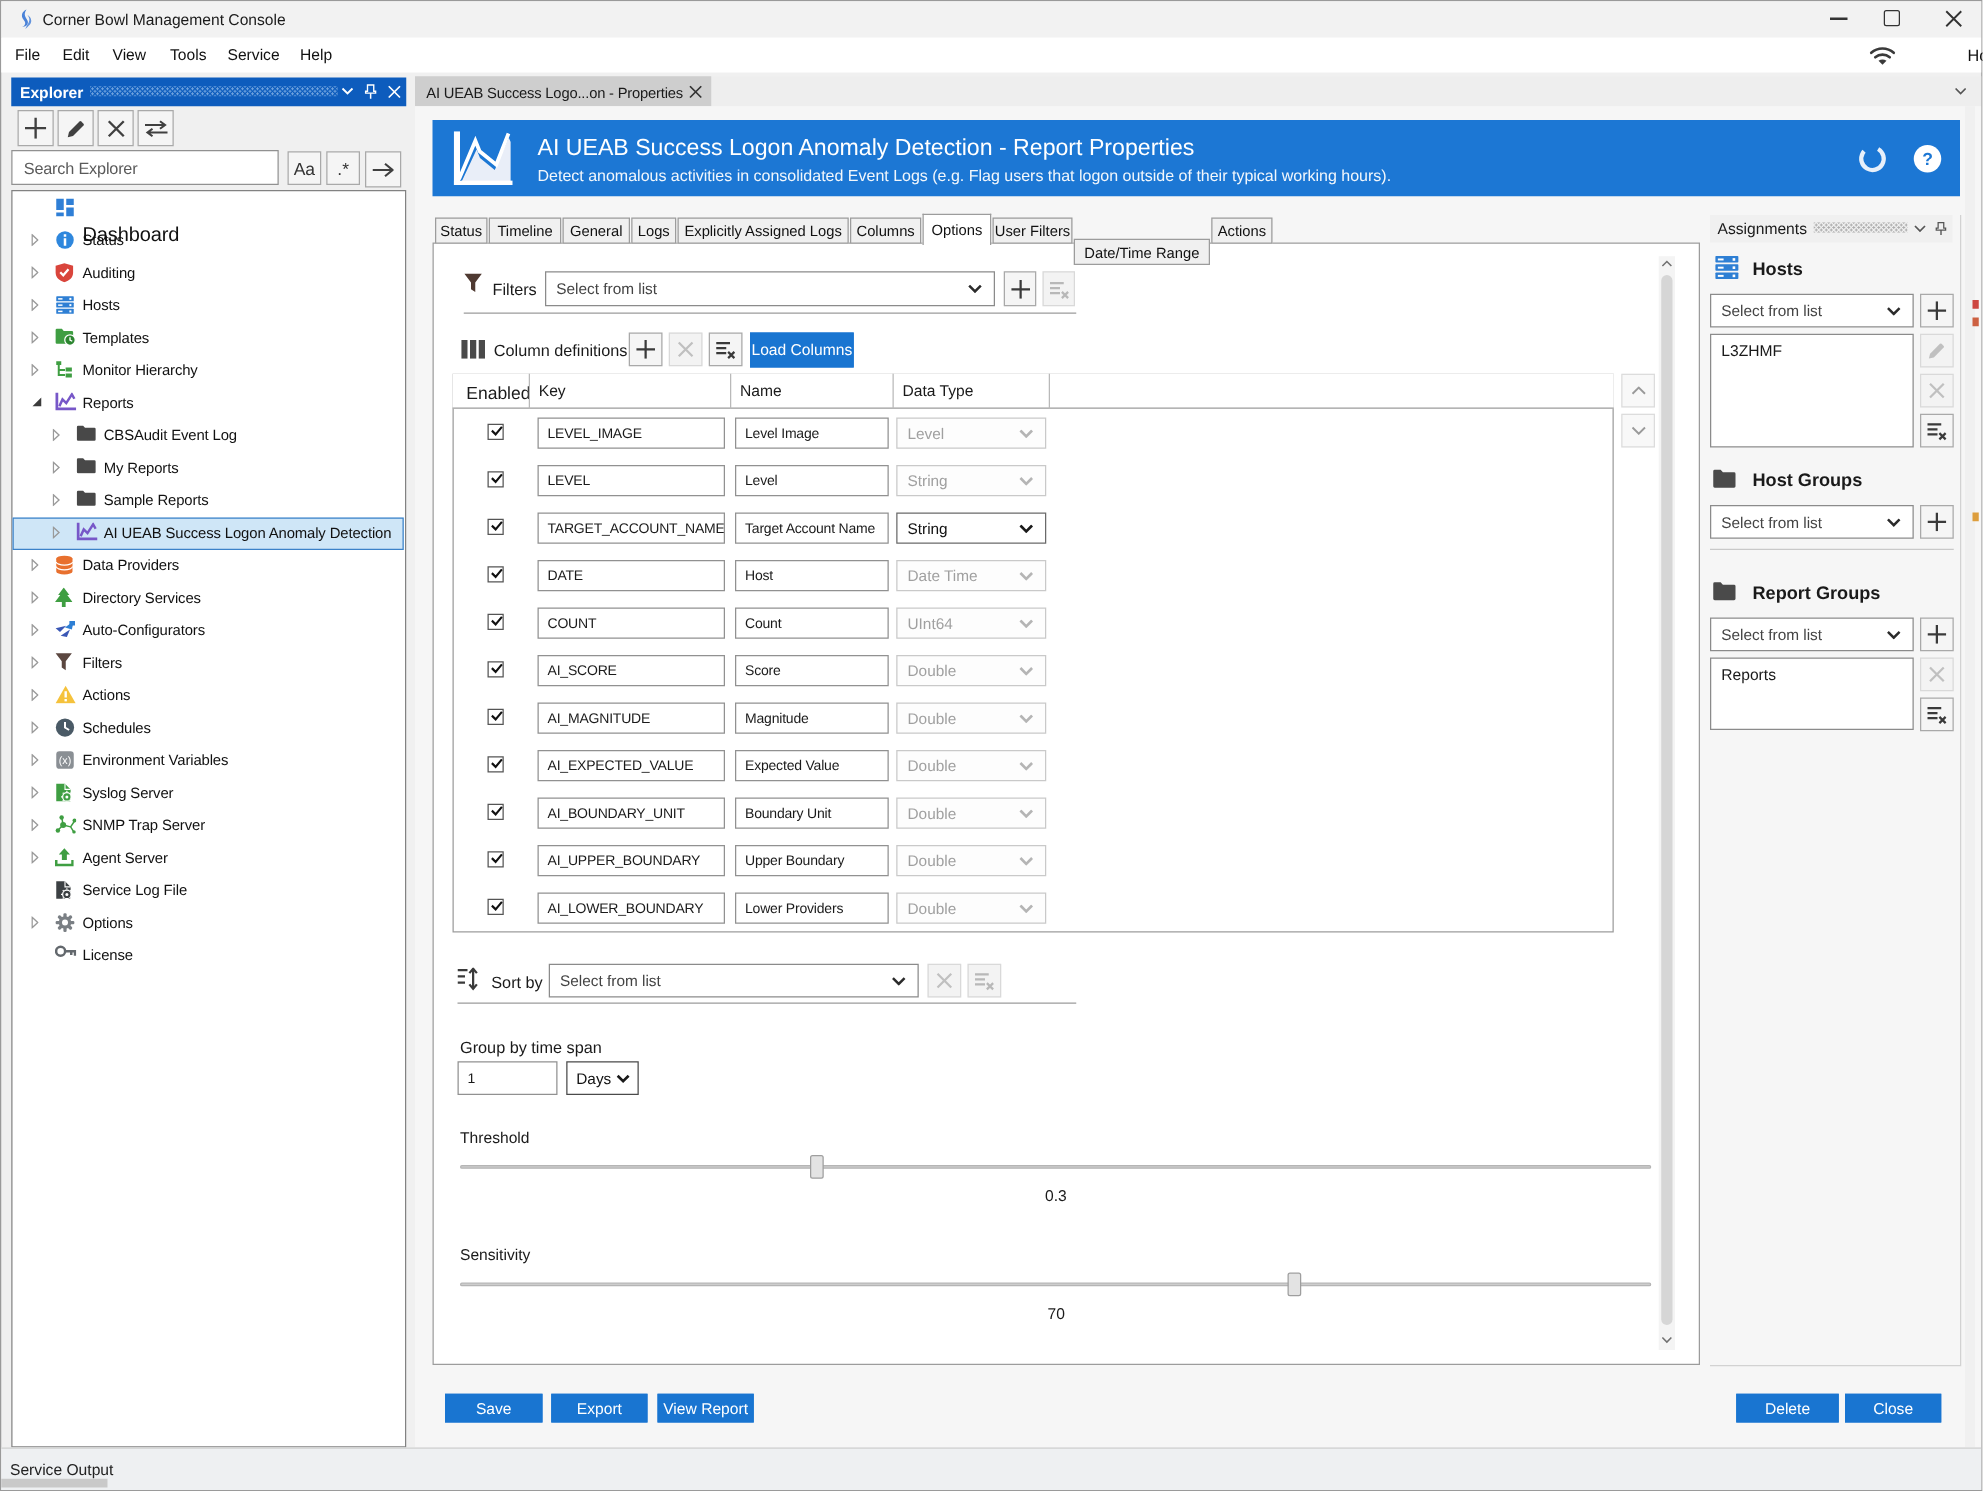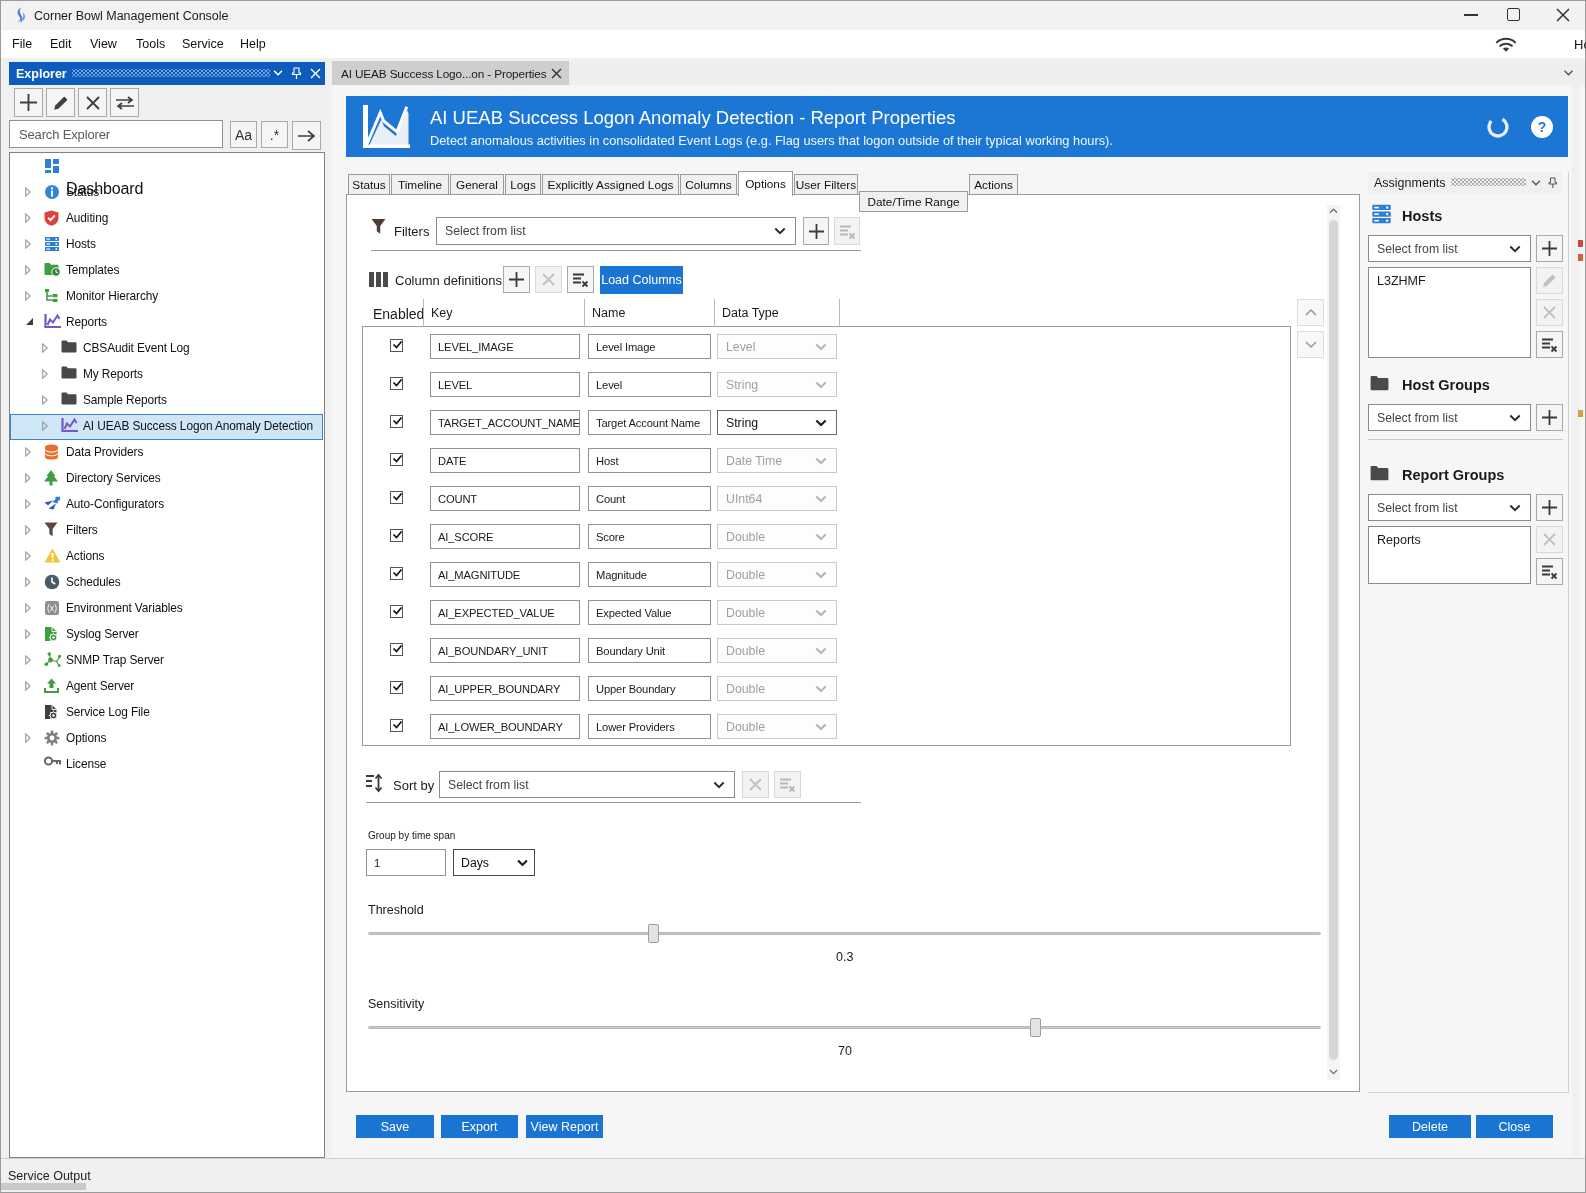--- a/index.html
+++ b/index.html
@@ -692,23 +692,23 @@
       <path d="M1 1 L12 12 M12 1 L1 12" stroke="#c0c0c0" stroke-width="1.8"></path>
     </svg>
   </div>
 <div class="btn" style="left:774px;top:771px;width:27px;height:27px;background:#f3f3f3;border-color:#d9d9d9;">
     <svg width="17" height="17" viewBox="0 0 17 17">
 <path d="M1 3.5 H12 M1 7.5 H9 M1 11.5 H9" stroke="#b8b8b8" stroke-width="1.8"></path>
 <path d="M10.5 10.5 L15.5 15.5 M15.5 10.5 L10.5 15.5" stroke="#b8b8b8" stroke-width="1.8"></path>
     </svg>
   </div>
 <div class="abs" style="left:366px;top:802px;width:495px;height:1px;background:#9c9c9c;"></div>
-<div class="lbl" style="left:368px;top:830px;font-size:10px;">Group by time span</div>
+<div class="lbl" style="left:368px;top:830px;font-size:13px;">Group by time span</div>
 <div class="tb" style="left:366px;top:849px;width:80px;height:27px;">1</div>
-<div class="combo" style="left:453px;top:849px;width:82px;height:27px;color:#111;border:1px solid #4a4a4a;padding-left:7px;">Days<span class="chev" style="right:6px;">
+<div class="combo" style="left:453px;top:849px;width:58px;height:27px;color:#111;border:1px solid #4a4a4a;padding-left:7px;">Days<span class="chev" style="right:6px;">
       <svg width="11" height="7" viewBox="0 0 10 6">
         <path d="M1 0.8 L5 4.8 L9 0.8" fill="none" stroke="#1a1a1a" stroke-width="1.9"></path>
       </svg>
     </span></div>
 <div class="lbl" style="left:368px;top:903px;font-size:12.5px;">Threshold</div>
 <div class="abs" style="left:368px;top:932px;width:953px;height:3px;background:#cdcdcd;border:1px solid #b5b5b5;border-radius:2px;"></div>
 <div class="abs" style="left:648px;top:924px;width:11px;height:19px;background:#e3e3e3;border:1px solid #9e9e9e;border-radius:2px;"></div>
 <div class="lbl" style="left:836px;top:950px;font-size:12.5px;">0.3</div>
 <div class="lbl" style="left:368px;top:997px;font-size:12.5px;">Sensitivity</div>
 <div class="abs" style="left:368px;top:1026px;width:953px;height:3px;background:#cdcdcd;border:1px solid #b5b5b5;border-radius:2px;"></div>

